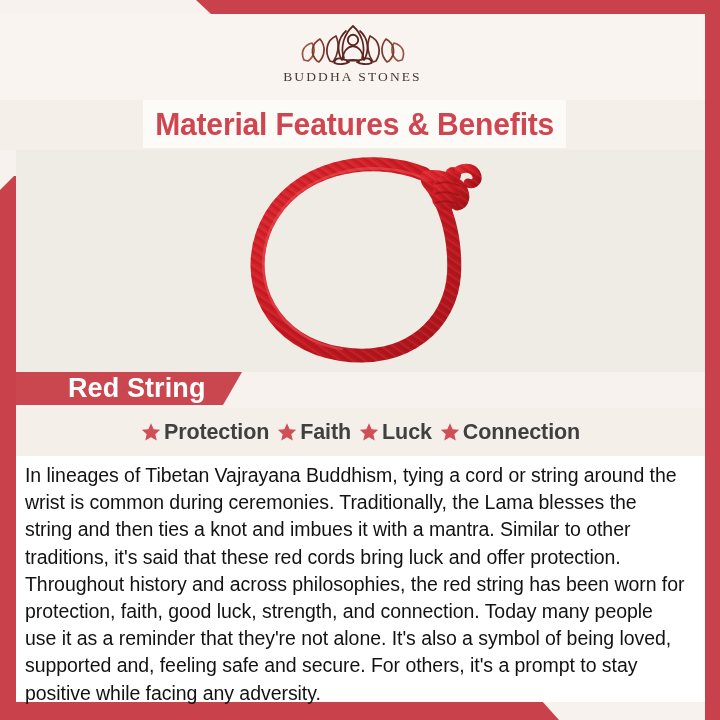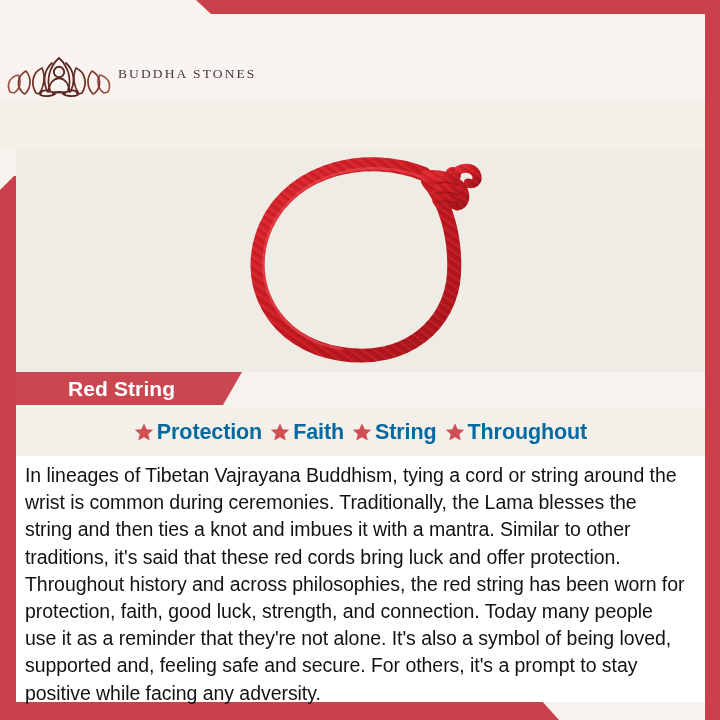--- a/index.html
+++ b/index.html
@@ -56,26 +56,26 @@
     width: 720px;
     height: 20px;
     background: #c9424b;
     clip-path: polygon(0 0, 541px 0, 559px 20px, 0 20px);
   }
 
   
   .header {
     position: absolute;
     left: 0;
-    top: 30px;
+    top: 14px;
     width: 705px;
     height: 86px;
     background: #f9f4ef;
     display: flex;
-    flex-direction: row;
+    flex-direction: column;
     align-items: center;
     justify-content: flex-start;
   }
   .logo-mark {
     margin-top: 2px;
     width: 118px;
     height: 52px;
     display: block;
   }
   .logo-word {
@@ -152,21 +152,21 @@
     height: 33px;
     background: #cb4750;
     clip-path: polygon(0 0, 226px 0, 207px 33px, 0 33px);
     display: flex;
     align-items: center;
   }
   .label-text {
     margin-left: 52px;
     font-family: "Liberation Sans Narrow", "Liberation Sans", sans-serif;
     font-weight: bold;
-    font-size: 21px;
+    font-size: 27px;
     color: #ffffff;
     white-space: nowrap;
     letter-spacing: 0.1px;
   }
 
   
   .benefits-row {
     position: absolute;
     left: 16px;
     top: 408px;
@@ -188,21 +188,21 @@
     width: 20px;
     height: 20px;
     display: inline-block;
     flex: 0 0 auto;
     margin-right: 3px;
   }
   .benefit .bname {
     font-family: "Liberation Sans Narrow", "Liberation Sans", sans-serif;
     font-weight: bold;
     font-size: 21.5px;
-    color: #0369a1;
+    color: #404040;
     letter-spacing: -0.1px;
   }
 
   
   .body-panel {
     position: absolute;
     left: 16px;
     top: 456px;
     width: 689px;
     height: 246px;
@@ -254,20 +254,23 @@
         <path d="M59 30 C53 31, 49 36, 48.5 43 C52 45, 66 45, 69.5 43 C69 36, 65 31, 59 30 Z"></path>
         <path d="M48.5 43 C43 41, 40 44, 40.5 47 C45 49, 52 48, 55 46"></path>
         <path d="M69.5 43 C75 41, 78 44, 77.5 47 C73 49, 66 48, 63 46"></path>
         <path d="M53 45.5 C55.5 43.5, 62.5 43.5, 65 45.5"></path>
       </g>
     </svg>
     <div class="logo-word">BUDDHA STONES</div>
   </div>
 
   <div class="title-band"></div>
+  <div class="title-plate">
+    <div class="title-text">Material Features &amp; Benefits</div>
+  </div>
 
   <div class="photo-area">
     <div class="photo-inner">
       <svg class="bracelet-svg" viewBox="0 0 280 230">
         <defs>
           <linearGradient id="cordg" x1="0" y1="0" x2="1" y2="1">
             <stop offset="0%" stop-color="#e02a31"></stop>
             <stop offset="45%" stop-color="#cc1b23"></stop>
             <stop offset="100%" stop-color="#a8141b"></stop>
           </linearGradient>
@@ -316,27 +319,27 @@
       <div class="benefit">
         <svg class="star" viewBox="0 0 24 24">
           <polygon points="12,1.5 15.2,8.6 23,9.4 17.2,14.6 18.9,22.3 12,18.2 5.1,22.3 6.8,14.6 1,9.4 8.8,8.6" fill="#d04f57"></polygon>
         </svg>
         <span class="bname">Faith</span>
       </div>
       <div class="benefit">
         <svg class="star" viewBox="0 0 24 24">
           <polygon points="12,1.5 15.2,8.6 23,9.4 17.2,14.6 18.9,22.3 12,18.2 5.1,22.3 6.8,14.6 1,9.4 8.8,8.6" fill="#d04f57"></polygon>
         </svg>
-        <span class="bname">String</span>
+        <span class="bname">Luck</span>
       </div>
       <div class="benefit">
         <svg class="star" viewBox="0 0 24 24">
           <polygon points="12,1.5 15.2,8.6 23,9.4 17.2,14.6 18.9,22.3 12,18.2 5.1,22.3 6.8,14.6 1,9.4 8.8,8.6" fill="#d04f57"></polygon>
         </svg>
-        <span class="bname">Throughout</span>
+        <span class="bname">Connection</span>
       </div>
     </div>
 
   <div class="body-panel">
     <p class="body-text">In lineages of Tibetan Vajrayana Buddhism, tying a cord or string around the wrist is common during ceremonies. Traditionally, the Lama blesses the string and then ties a knot and imbues it with a mantra. Similar to other traditions, it's said that these red cords bring luck and offer protection. Throughout history and across philosophies, the red string has been worn for protection, faith, good luck, strength, and connection. Today many people use it as a reminder that they're not alone. It's also a symbol of being loved, supported and, feeling safe and secure. For others, it's a prompt to stay positive while facing any adversity.</p>
   </div>
 
 </div>
 
 </body></html>

